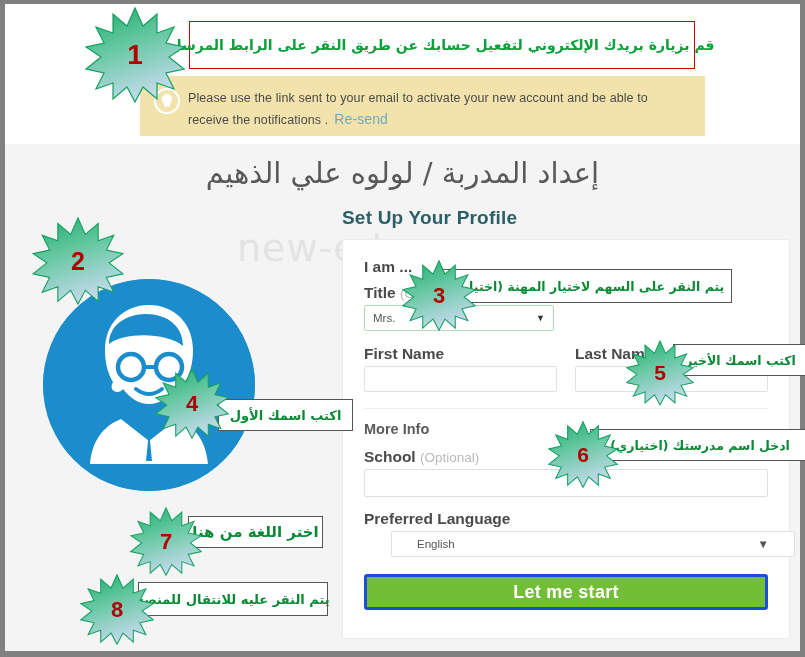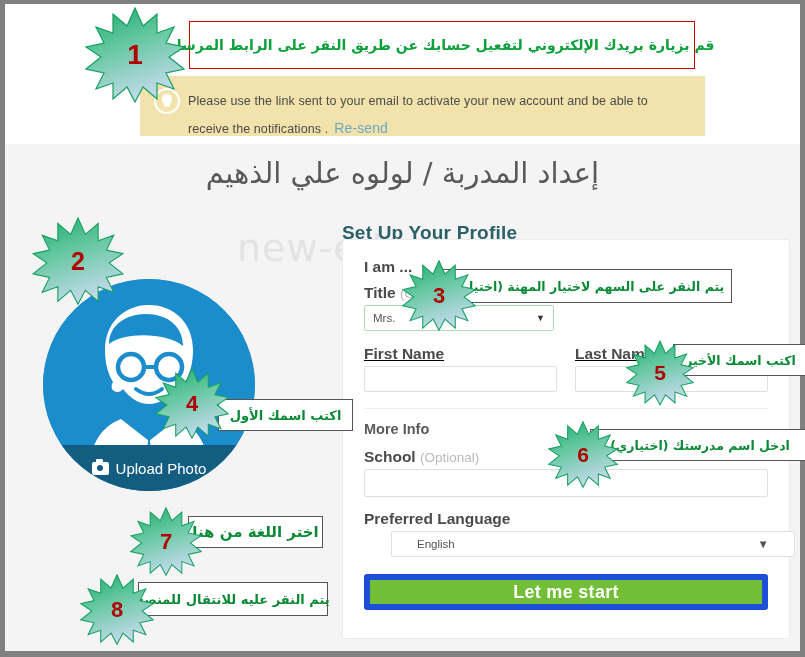--- a/index.html
+++ b/index.html
@@ -34,21 +34,21 @@
     padding: 12px 14px 0 48px;
   }
   .alert-bulb {
     position: absolute;
     left: 14px; top: 12px;
     width: 26px; height: 30px;
   }
   .alert-text {
     font-size: 12.5px;
     color: #4b4b4b;
-    line-height: 27px;
+    line-height: 21px;
     letter-spacing: 0.1px;
   }
   .resend-link {
     color: #6fa8c4;
     font-size: 14px;
     margin-left: 6px;
   }
 
   
   .gray-area {
@@ -68,21 +68,21 @@
     left: 0; right: 0; top: 12px;
     text-align: center;
     font-family: "DejaVu Sans", sans-serif;
     font-size: 29px;
     color: #59595b;
     direction: rtl;
     white-space: nowrap;
   }
   .en-title {
     position: absolute;
-    left: 337px; top: 78px;
+    left: 337px; top: 63px;
     font-size: 19px;
     font-weight: bold;
     color: #2b6068;
     letter-spacing: 0.2px;
   }
   .watermark {
     position: absolute;
     left: 232px; top: 82px;
     font-size: 38px;
     color: #e3e3e3;
@@ -173,21 +173,21 @@
     font-size: 11.5px;
     color: #555;
     padding: 0 8px;
     display: flex;
     align-items: center;
     justify-content: space-between;
     margin-bottom: 14px;
   }
   .sel .caret { font-size: 9px; color: #333; }
 
-  .names { display: flex; gap: 18px; text-decoration: underline; }
+  .names { display: flex; gap: 18px; }
   .names > div { flex: 1; }
   .txt-input {
     width: 100%; height: 26px;
     border: 1px solid #e0e0e0;
     border-radius: 2px;
     background: #fff;
   }
   .divider {
     border-top: 1px solid #ededed;
     margin: 16px 0 12px 0;
@@ -215,21 +215,21 @@
     padding: 0 25px;
     display: flex;
     align-items: center;
     justify-content: space-between;
     margin-bottom: 17px;
     margin-left: 27px;
   }
   .start-btn {
     width: 100%; height: 36px;
     background: #72bf37;
-    border: 6px solid #1d4ed8;
+    border: 3px solid #1d4ed8;
     border-radius: 3px;
     color: #fff;
     font-size: 18px;
     font-weight: bold;
     display: flex;
     align-items: center;
     justify-content: center;
     letter-spacing: 0.3px;
     cursor: pointer;
   }
@@ -320,24 +320,20 @@
                    c7 9 16 15 26 15 c10 0 19 -6 26 -15 c2 3 6 4 9 2 c3 -2 3 -6 1 -9 c5 -8 8 -19 8 -32
                    c0 -26 -18 -45 -44 -45 z" fill="#ffffff"></path>
           <path d="M66 65 c14 -12 58 -12 74 2 c0 -20 -16 -32 -37 -32 c-21 0 -37 12 -37 30 z" fill="#1b8ccc"></path>
           <circle cx="88" cy="88" r="13" fill="none" stroke="#1b8ccc" stroke-width="4.5"></circle>
           <circle cx="126" cy="88" r="13" fill="none" stroke="#1b8ccc" stroke-width="4.5"></circle>
           <rect x="100" y="86" width="14" height="4" fill="#1b8ccc"></rect>
           <path d="M93 110 q13 10 26 0" fill="none" stroke="#1b8ccc" stroke-width="4" stroke-linecap="round"></path>
           <path d="M78 140 c-18 7 -29 22 -31 45 l118 0 c-2 -23 -13 -38 -31 -45 l-28 22 z" fill="#ffffff"></path>
           <path d="M98 140 l8 12 l-3 30 l6 0 l-3 -30 l8 -12 z" fill="#1b8ccc"></path>
         </svg>
-        <div class="avatar-photo-bar">
-          <span class="cam-icon"></span>
-          <span>Upload Photo</span>
-        </div>
       </div>
 
       <div class="form-card">
         <div class="form-inner">
 
           <div class="row-iam">
             <span class="iam-label">I am ...</span>
           </div>
 
           <label class="lbl">

